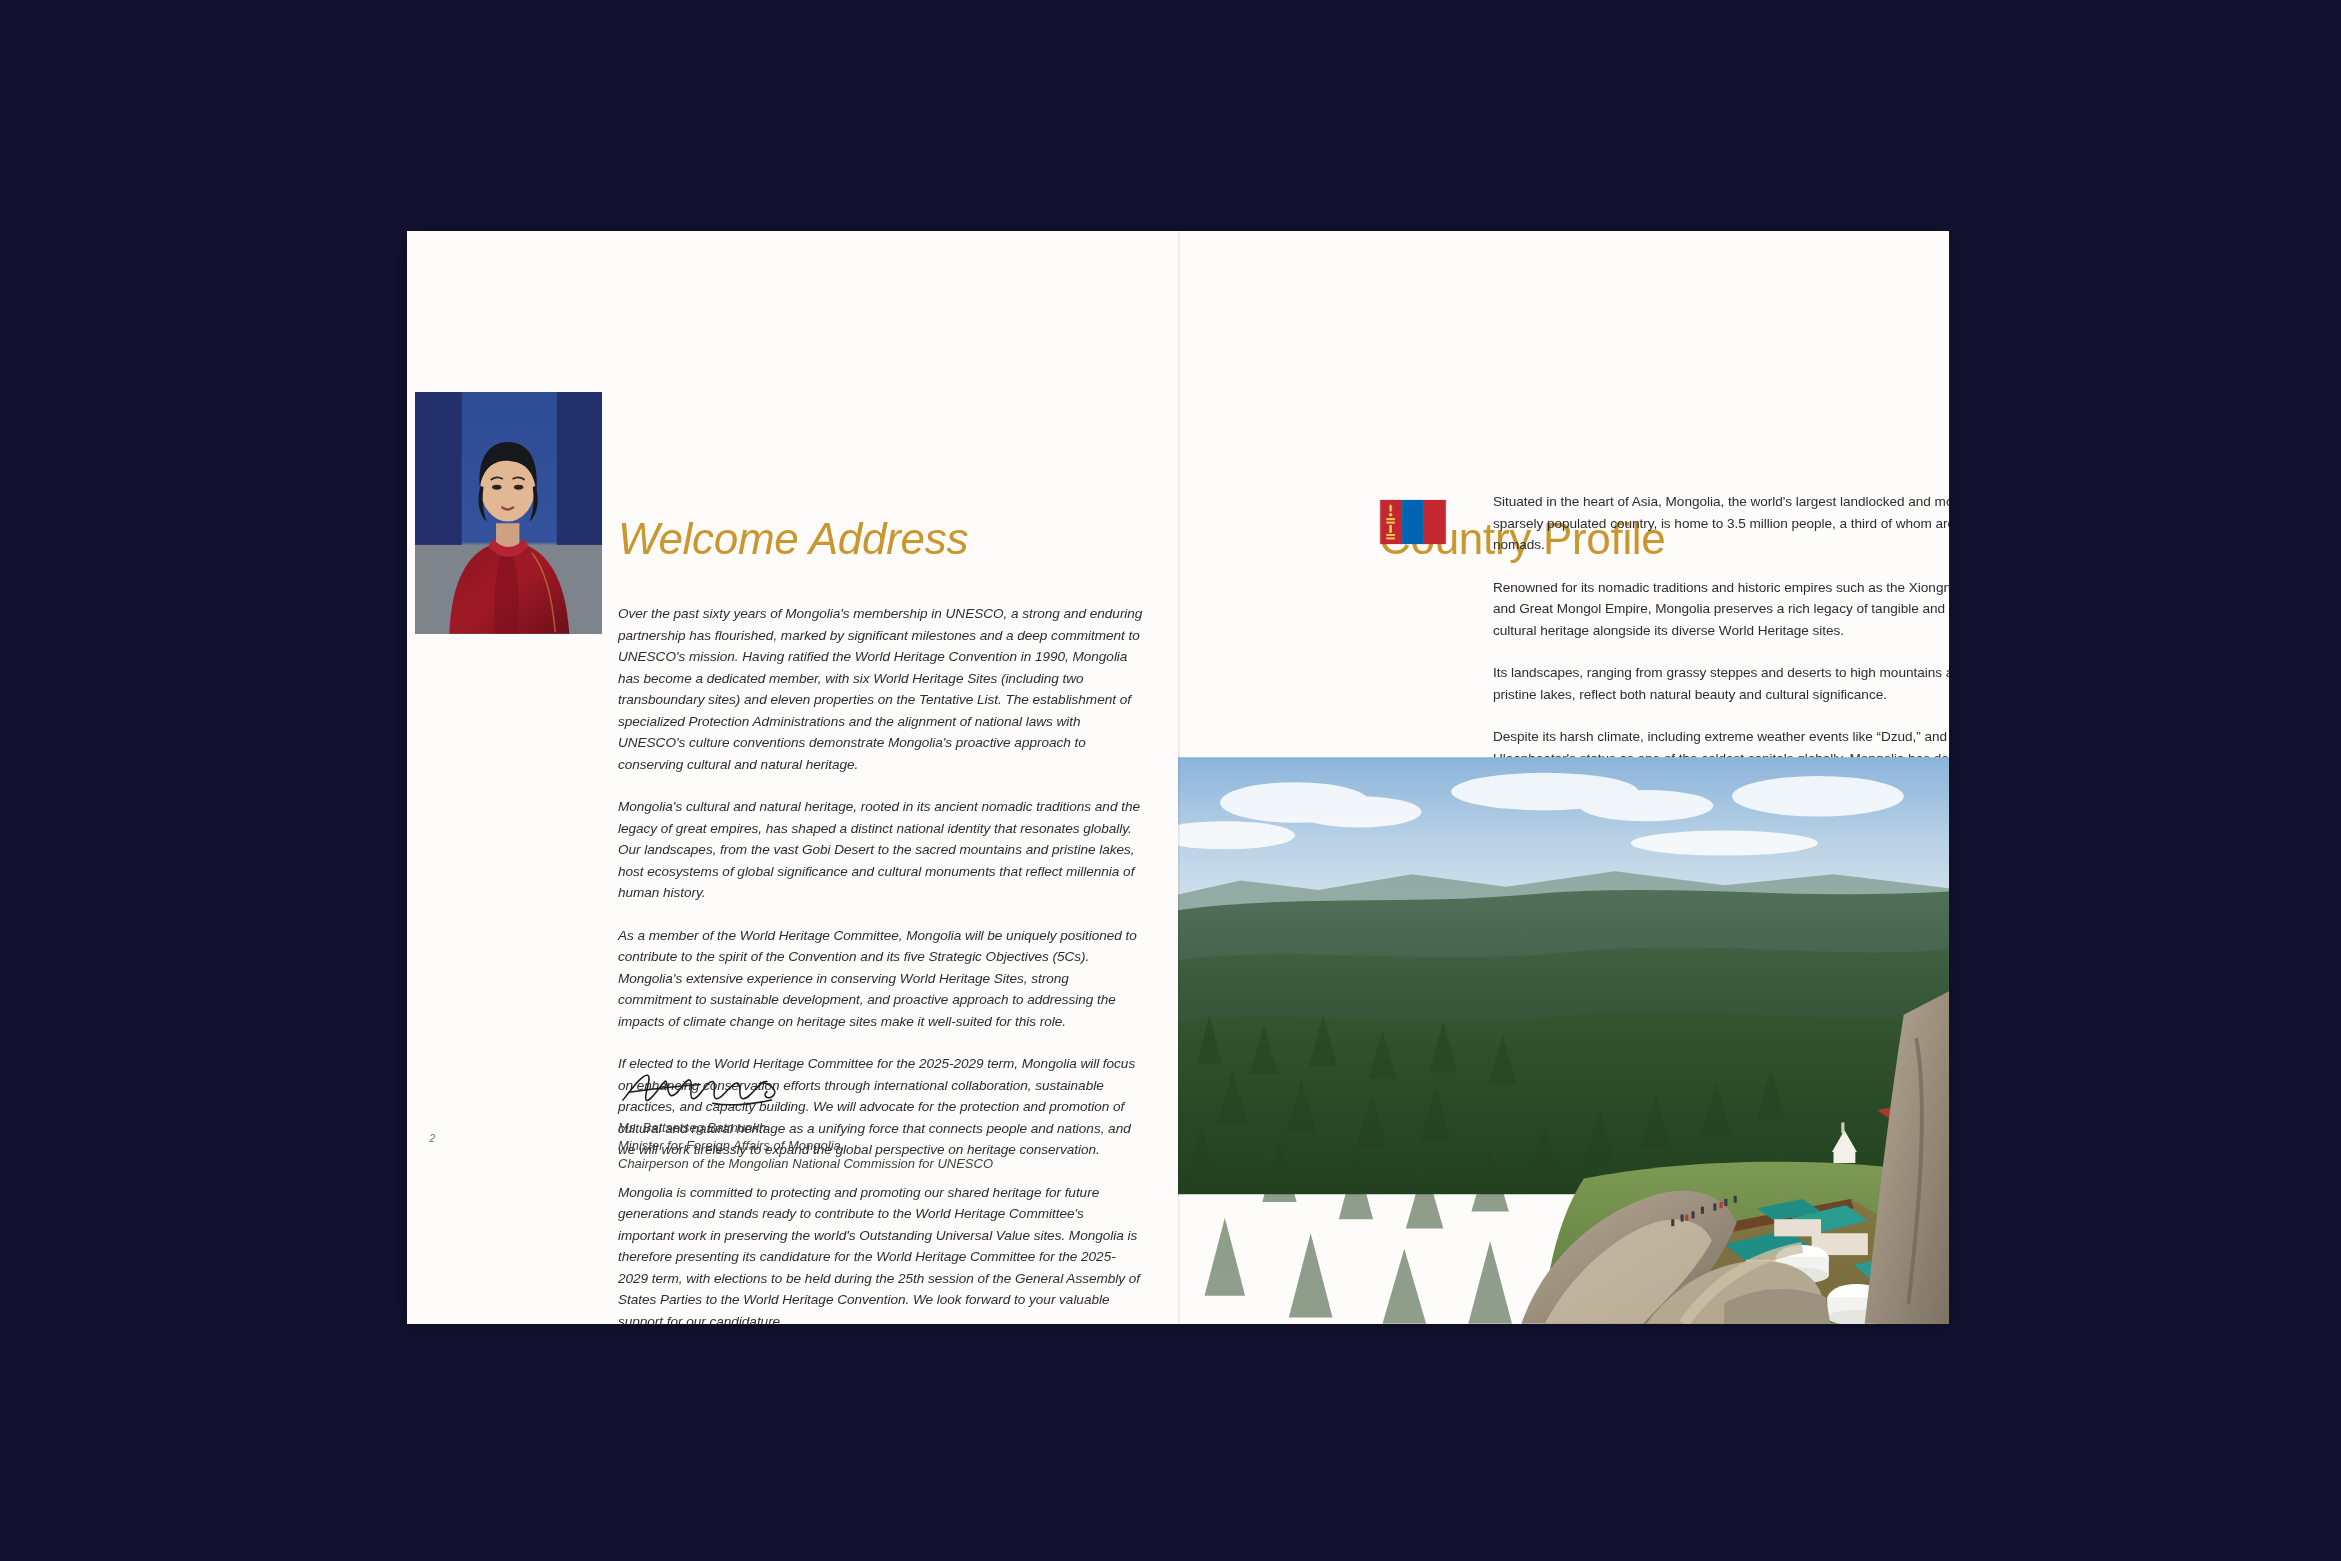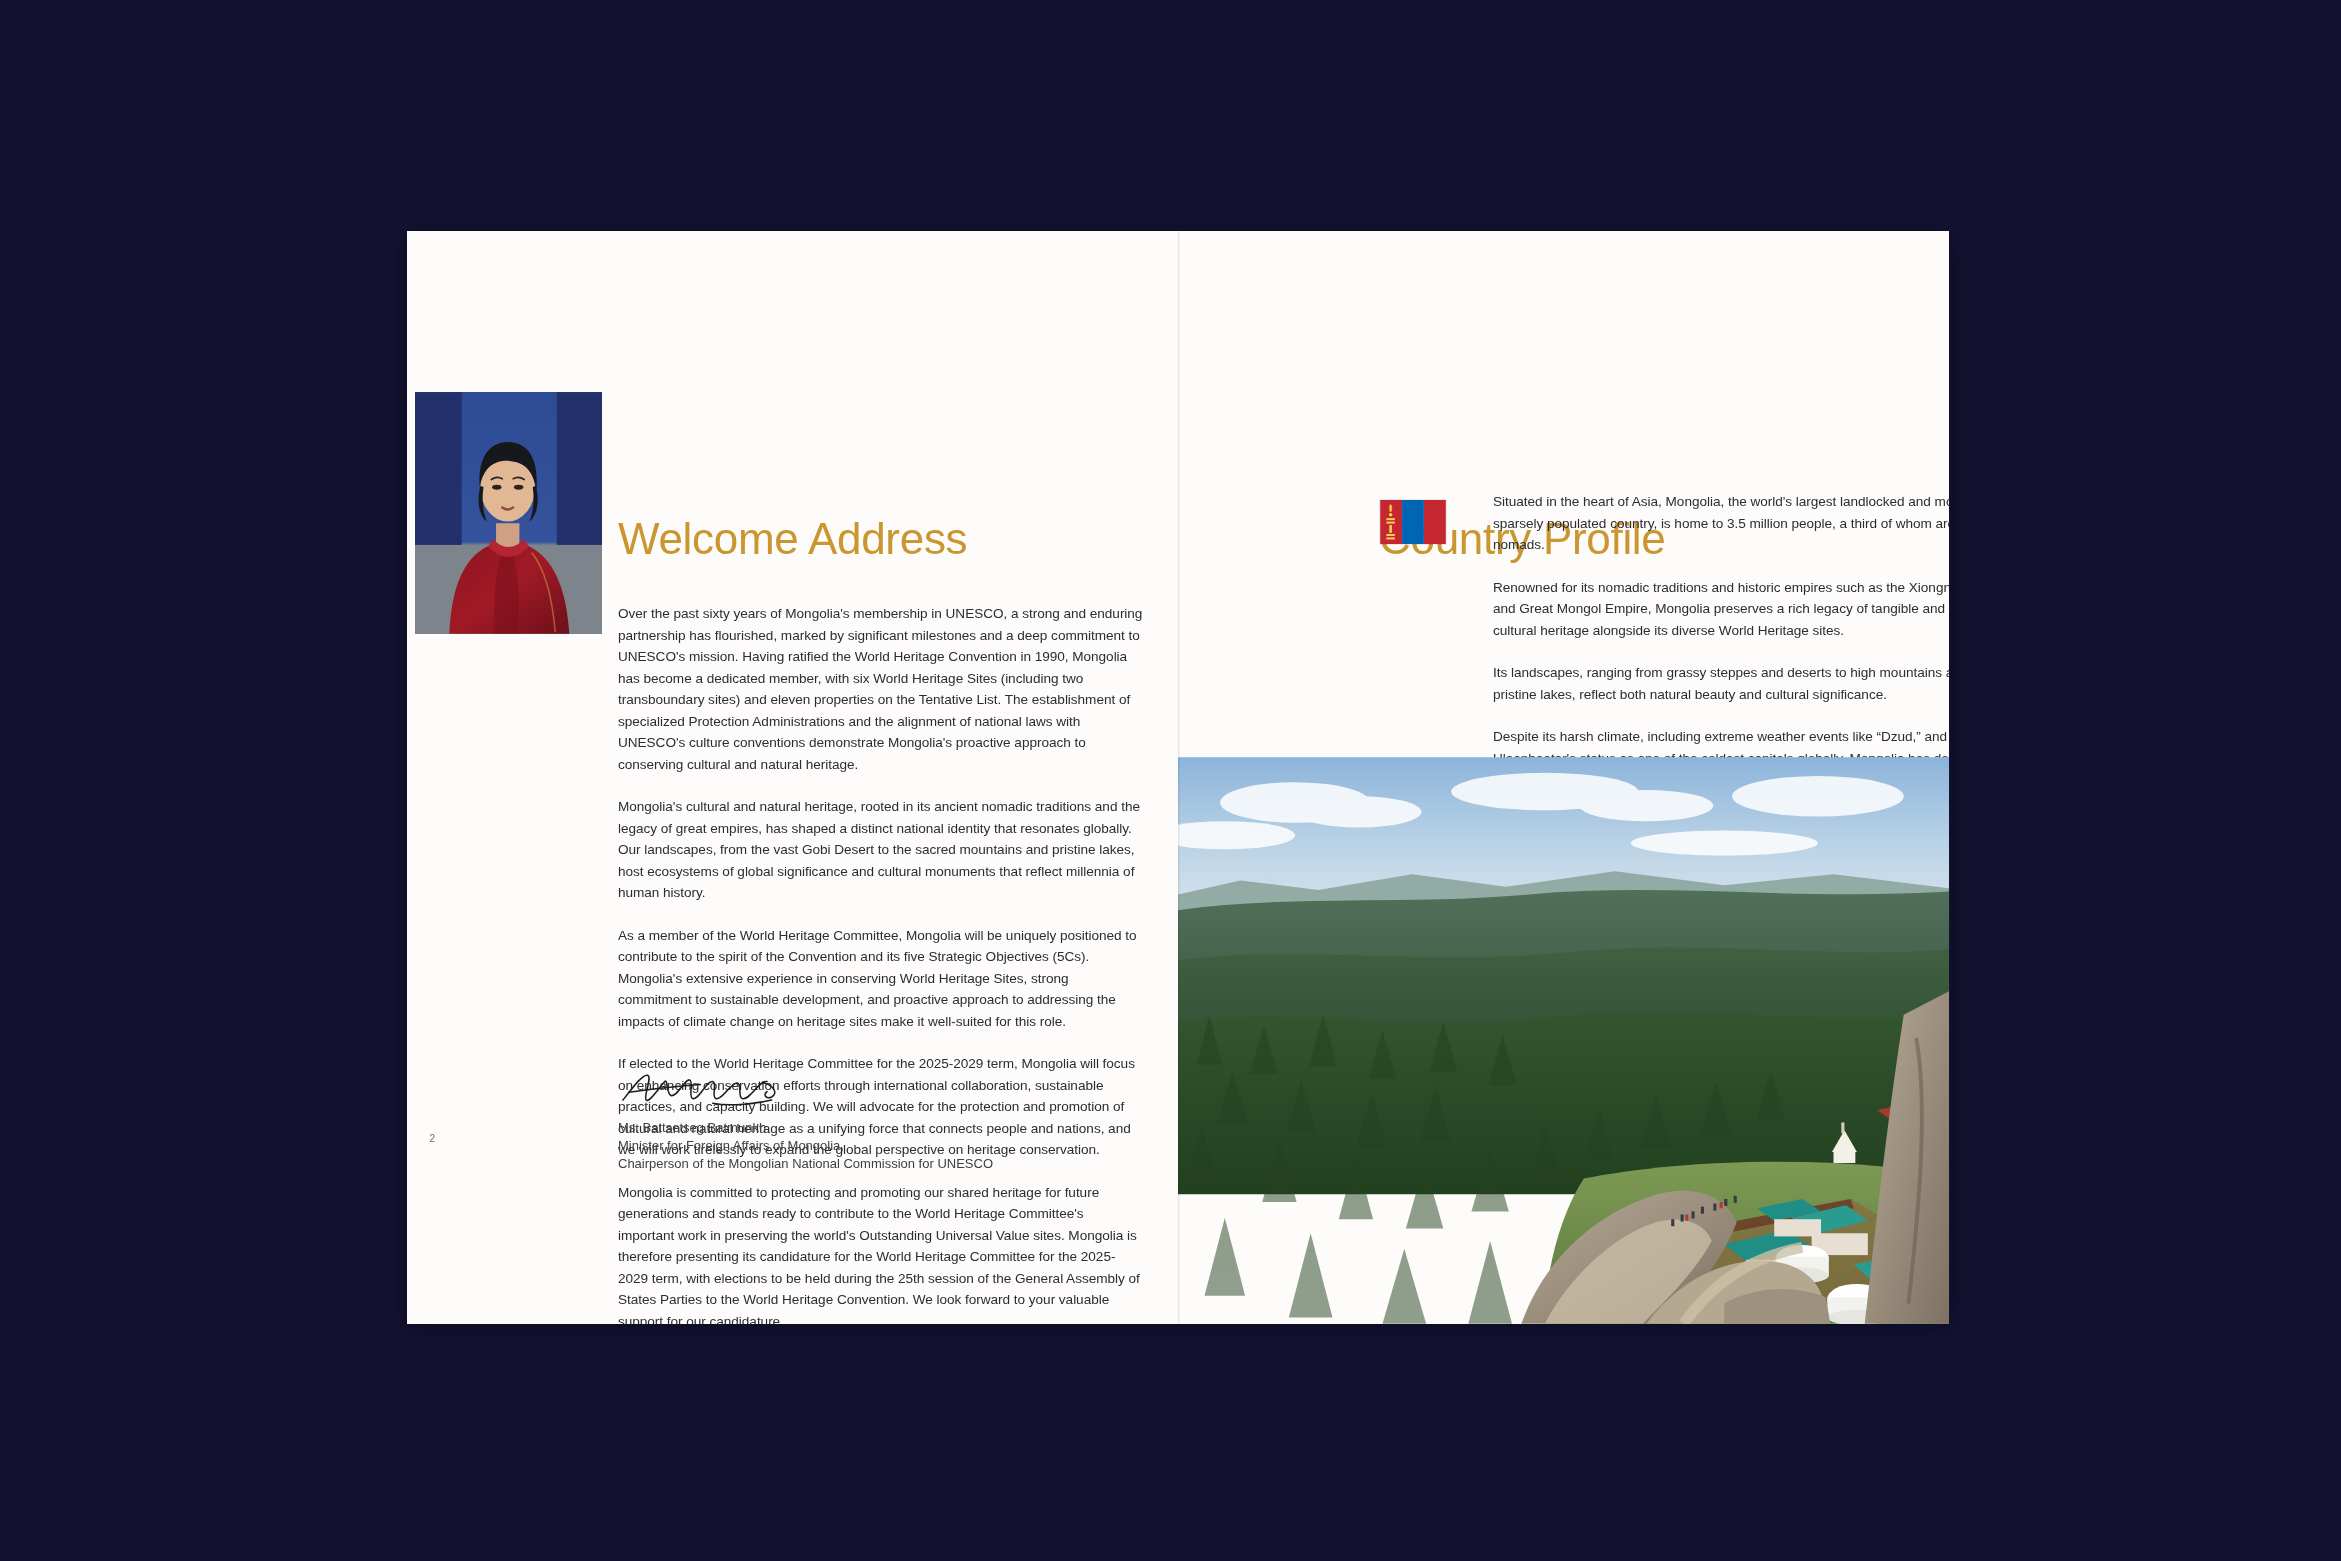--- a/index.html
+++ b/index.html
@@ -29,21 +29,21 @@
     display: flex;
     box-shadow: 0 3.1px 23.4px rgba(0,0,0,0.35);
   }
 
   .page {
     position: relative;
     height: 100%;
     background: #fdfcfa;
     overflow: hidden;
   }
-  .page-left  { width: 771px; background: #fdfcfa; }
+  .page-left  { width: 771px; background: #fdfcfa; font-style: italic; }
   .page-right { width: 771px; background: #fdfcfa; }
 
   .gutter {
     position: absolute;
     left: 771px;
     top: 0;
     width: 2.3px;
     height: 100%;
     background: linear-gradient(to right, rgba(0,0,0,0.10), rgba(0,0,0,0.02));
     z-index: 6;

